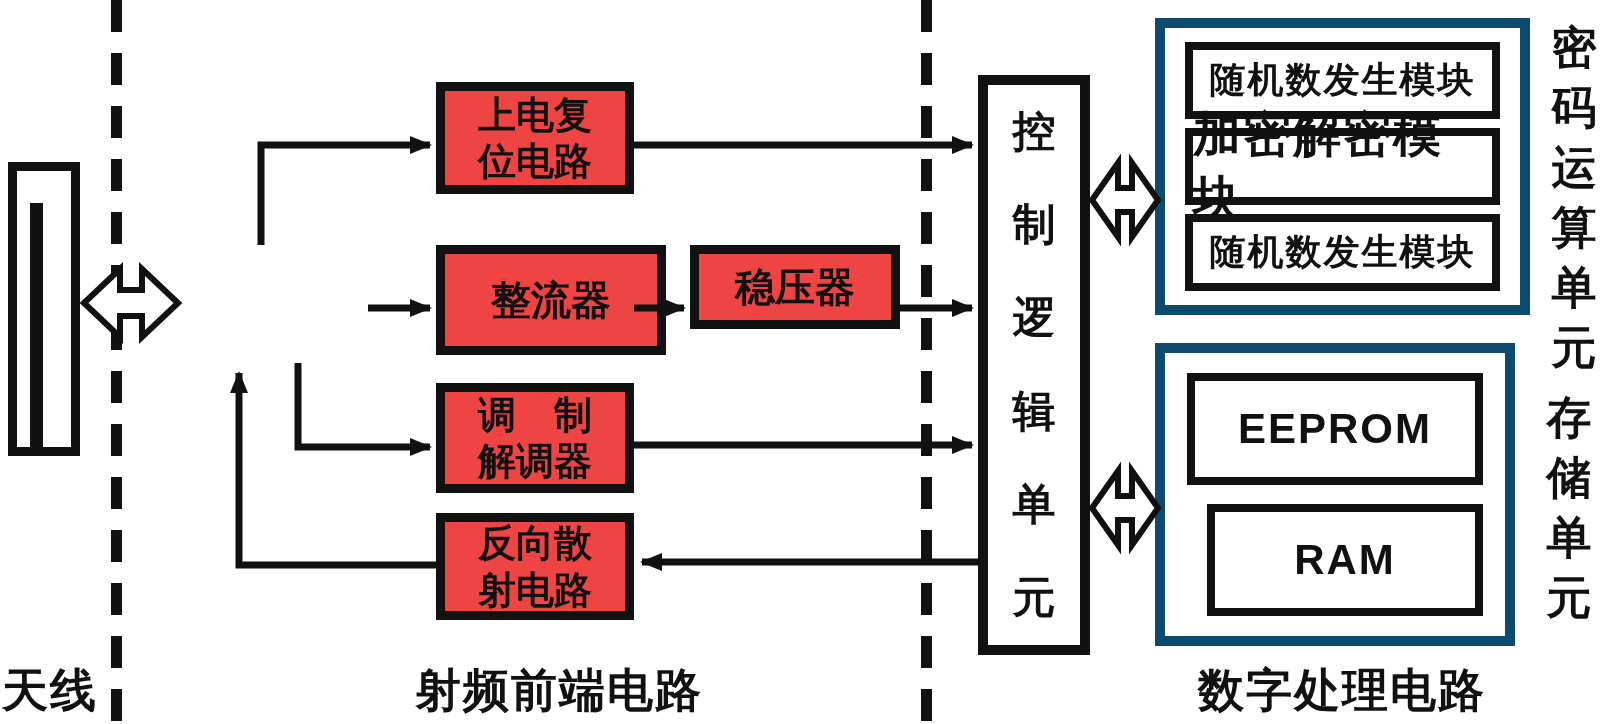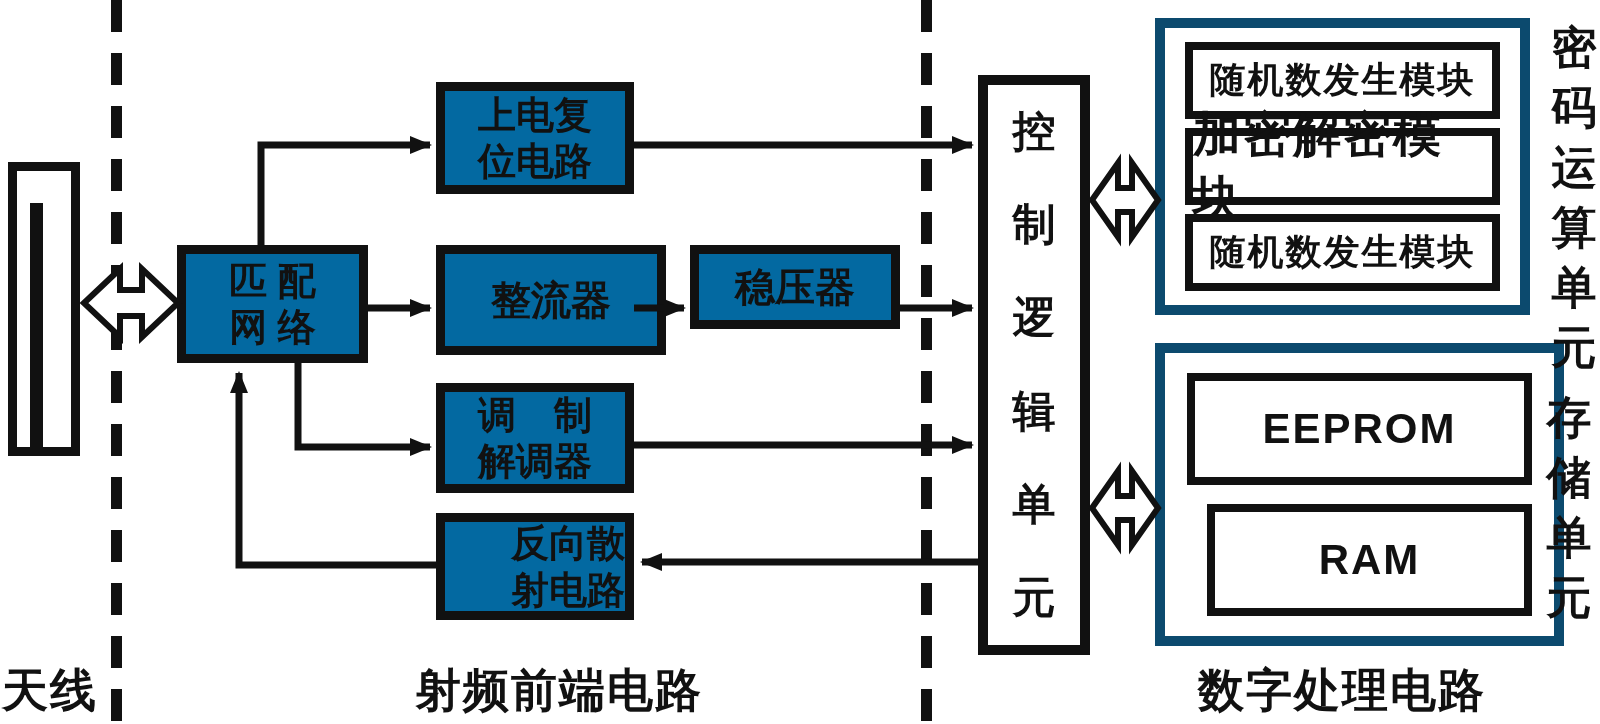--- a/index.html
+++ b/index.html
@@ -2,21 +2,21 @@
 <html><head>
 <meta charset="utf-8">
 <style>
   html,body{margin:0;padding:0;background:#fff;}
   #canvas{
     position:relative;width:1600px;height:724px;background:#fff;overflow:hidden;
     font-family:"Liberation Sans","DejaVu Sans",sans-serif;color:#111;
   }
   
   .box{
-    position:absolute;border:9px solid #111;background:#0369a1;
+    position:absolute;border:9px solid #111;background:#ef4444;
     display:flex;flex-direction:column;align-items:center;justify-content:center;
     font-weight:700;text-align:center;line-height:1.22;box-sizing:border-box;
   }
   .box .ln{white-space:pre;}
   
   .vdash{
     position:absolute;top:0;width:11px;height:724px;
     background:repeating-linear-gradient(to bottom,#111 0 32px,transparent 32px 53px);
   }
   
@@ -51,64 +51,60 @@
 <body>
 
 <div id="canvas">
 
   <div class="vdash" style="left:111px;"></div>
   <div class="vdash" style="left:921px;"></div>
 
   <div class="ant-outer" style="left:8px;top:162px;width:72px;height:294px;"></div>
   <div class="ant-bar" style="left:30px;top:203px;width:13px;height:250px;"></div>
 
-  <div class="box" style="left:177px;top:245px;width:191px;height:118px;font-size:38px;">
-    <div class="ln">匹 配</div>
-    <div class="ln">网 络</div>
-  </div>
 
   <div class="box" style="left:436px;top:82px;width:198px;height:112px;font-size:38px;">
     <div class="ln">上电复</div>
     <div class="ln">位电路</div>
   </div>
 
   <div class="box" style="left:436px;top:245px;width:230px;height:110px;font-size:40px;justify-content:center;">
     <div class="ln">整流器</div>
   </div>
 
   <div class="box" style="left:690px;top:245px;width:210px;height:84px;font-size:40px;">
     <div class="ln">稳压器</div>
   </div>
 
   <div class="box" style="left:436px;top:383px;width:198px;height:110px;font-size:38px;">
     <div class="ln">调　制</div>
     <div class="ln">解调器</div>
   </div>
 
-  <div class="box" style="left:436px;top:513px;width:198px;height:107px;font-size:38px;align-items:flex-end;">
+  <div class="box" style="left:436px;top:513px;width:198px;height:107px;font-size:38px;">
     <div class="ln">反向散</div>
     <div class="ln">射电路</div>
   </div>
 
   <div id="control-logic" style="left:978px;top:75px;width:112px;height:580px;">
       <span>控</span>
       <span>制</span>
       <span>逻</span>
       <span>辑</span>
       <span>单</span>
       <span>元</span>
     </div>
 
   <div class="unit" style="left:1155px;top:18px;width:375px;height:297px;padding:14px 20px;">
     <div class="row" style="height:77px;font-size:36px;">随机数发生模块</div>
     <div class="row" style="height:77px;font-size:48px;">加密解密模块</div>
     <div class="row" style="height:77px;font-size:36px;">随机数发生模块</div>
   </div>
 
-  <div class="unit" style="left:1155px;top:343px;width:409px;height:303px;padding:20px 22px;">
+  <div class="unit" style="left:1155px;top:343px;width:360px;height:303px;padding:20px 22px;">
     <div class="row" style="height:112px;font-size:42px;">EEPROM</div>
     <div class="row" style="height:112px;font-size:42px;margin-left:20px;">RAM</div>
   </div>
 
   <div class="vstack" style="left:1548px;top:18px;width:52px;height:320px;font-size:45px;">
       <span>密</span>
       <span>码</span>
       <span>运</span>
       <span>算</span>
       <span>单</span>

